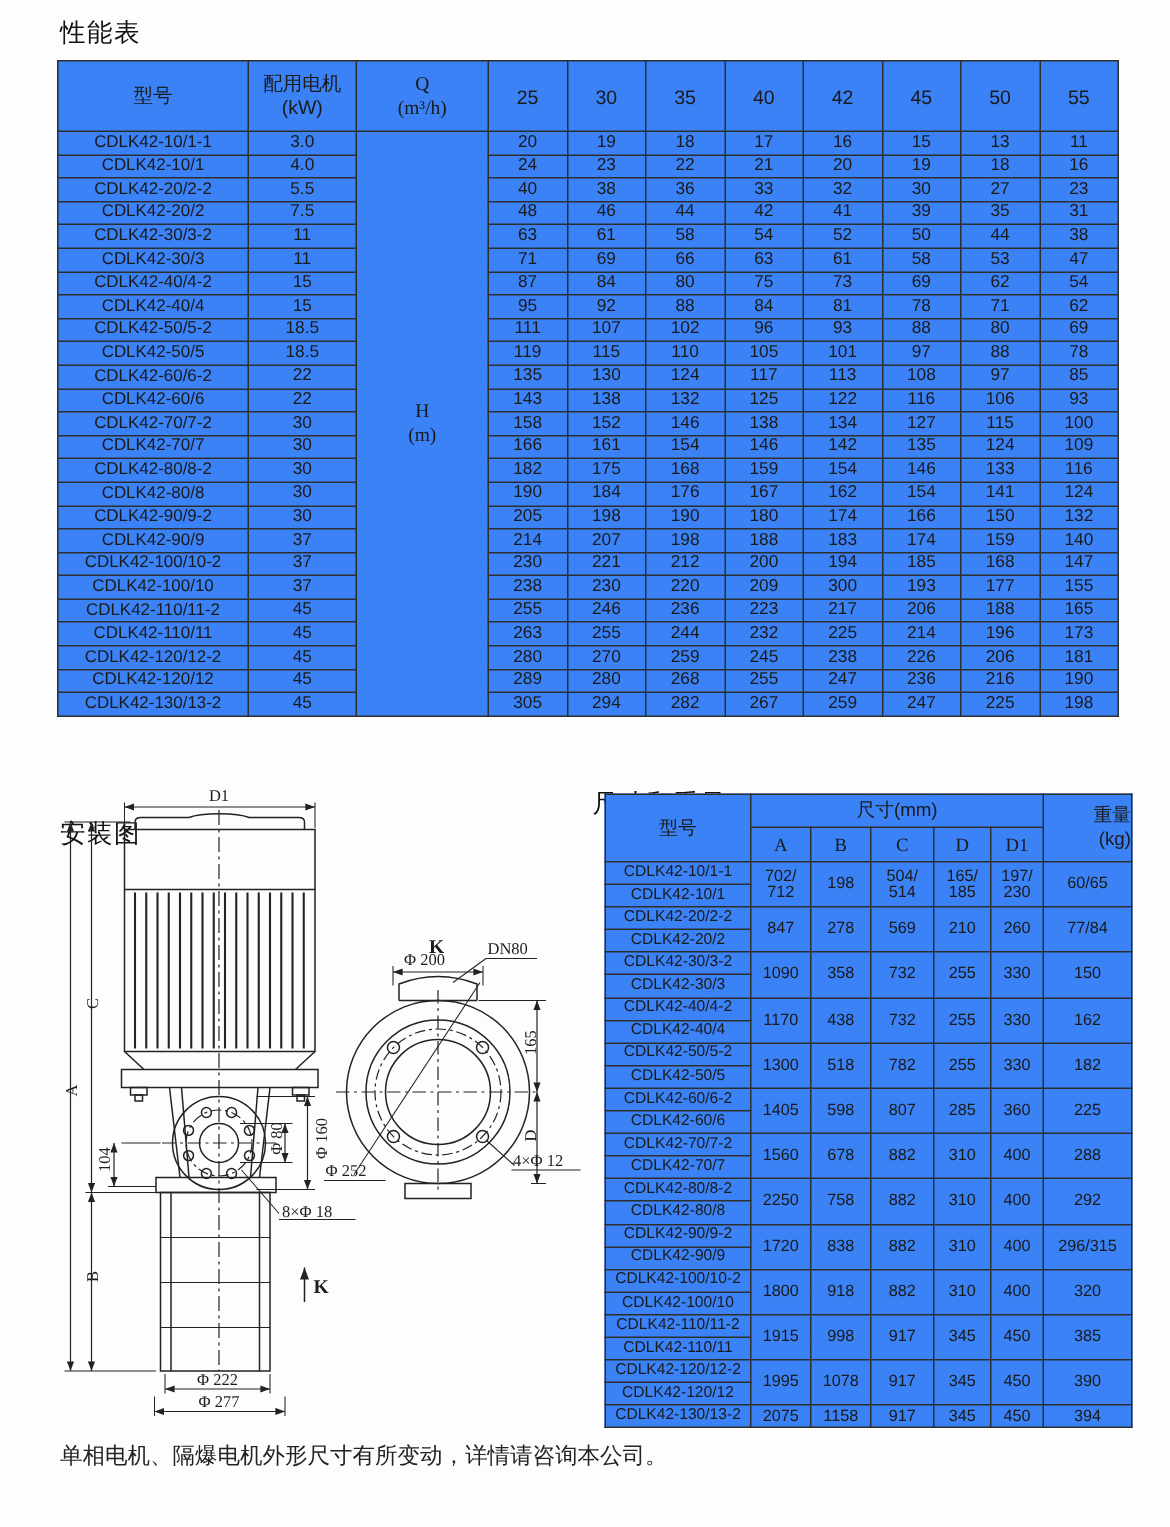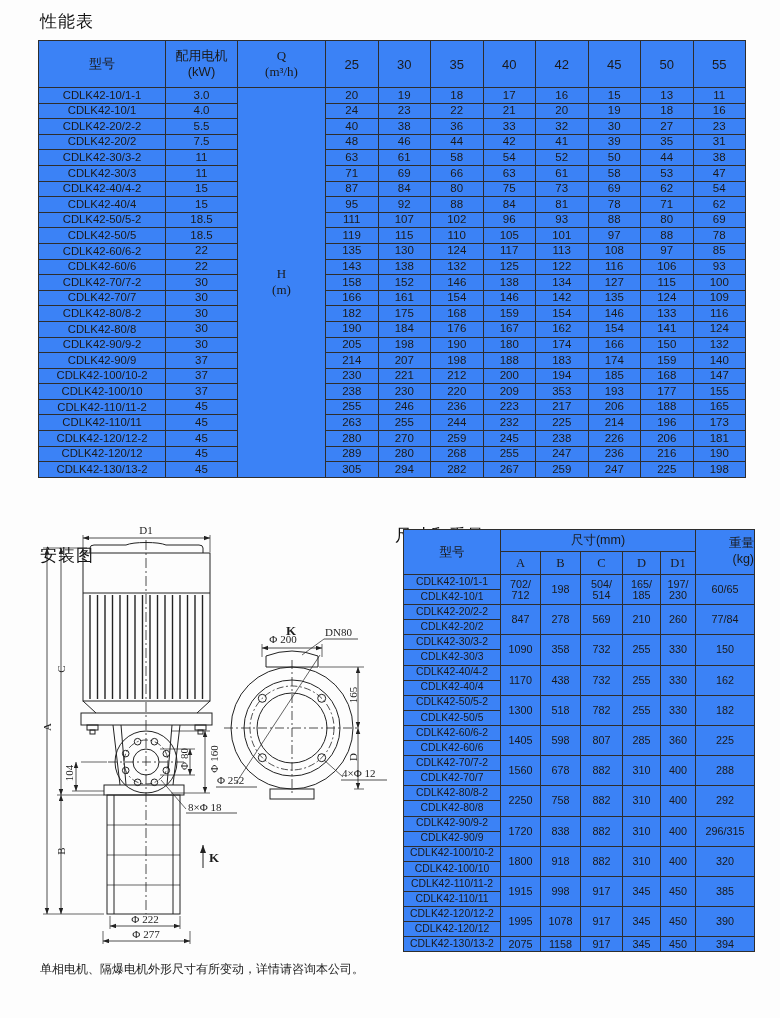--- a/index.html
+++ b/index.html
@@ -34,21 +34,21 @@
   .dims thead tr:first-child th{height:21px;}
   .dims thead tr:last-child th{height:22px;font-family:"Liberation Serif","DejaVu Serif",serif;font-size:12.5px;}
   .dims thead th.pre{white-space:pre-line;line-height:1.25;text-align:right;}
   .dims tbody td{height:14.1px;font-size:10.4px;line-height:1.02;}
   .dims tbody td.model{font-size:10.4px;text-align:center;}
   .dims tbody td.dim,.dims tbody td.wt{white-space:pre-line;font-size:10.8px;}
   
   .drawing{position:absolute;left:40px;top:522px;}
   .drawing text{font-family:"Liberation Serif","DejaVu Serif",serif;font-size:11px;fill:#1d1d1d;}
   .drawing .lbl-k{font-size:13px;font-weight:bold;}
-  .footnote{position:absolute;left:40px;top:961px;font-size:12px;color:#222;}
+  .footnote{position:absolute;left:40px;top:961px;font-size:15px;color:#222;}
 </style>
 </head>
 <body>
 
 <div class="sec-title" style="left:40px;top:10px;">性能表</div>
 
 <table class="perf">
   <colgroup>
     <col class="c-model">
       <col class="c-power">
@@ -310,21 +310,21 @@
         <td>168</td>
         <td>147</td>
       </tr>
       <tr>
         <td class="model">CDLK42-100/10</td>
         <td>37</td>
         <td>238</td>
         <td>230</td>
         <td>220</td>
         <td>209</td>
-        <td>353</td>
+        <td>300</td>
         <td>193</td>
         <td>177</td>
         <td>155</td>
       </tr>
       <tr>
         <td class="model">CDLK42-110/11-2</td>
         <td>45</td>
         <td>255</td>
         <td>246</td>
         <td>236</td>

